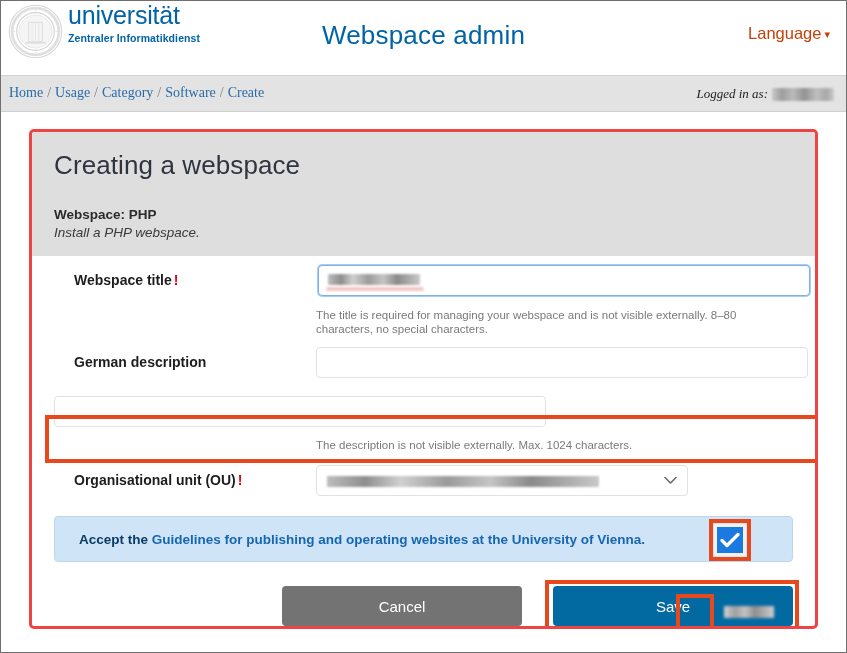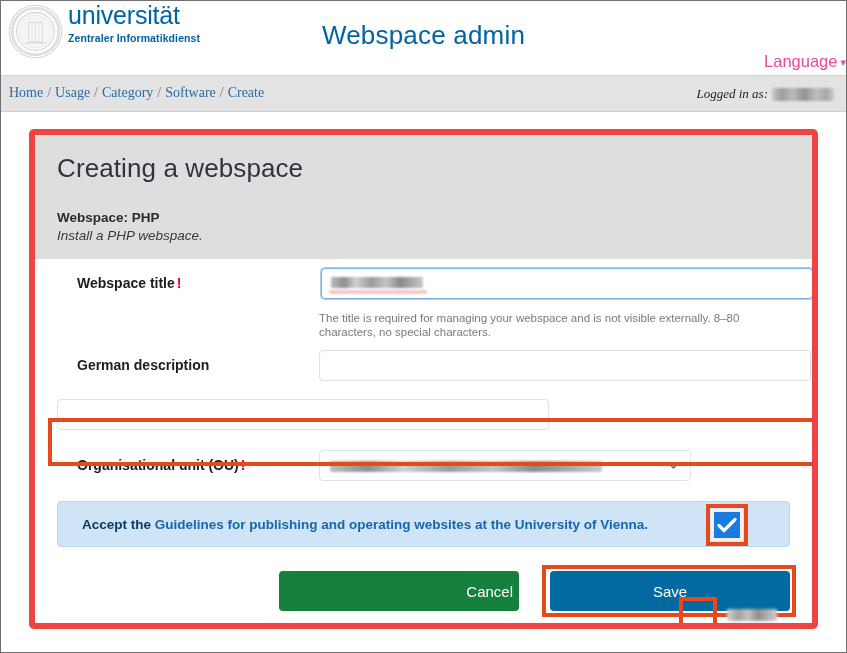--- a/index.html
+++ b/index.html
@@ -67,27 +67,26 @@
     left: 0; right: 0;
     top: 19px;
     text-align: center;
     color: #0063a6;
     font-size: 26px;
     font-weight: 400;
     letter-spacing: .2px;
   }
   .lang {
     position: absolute;
-    right: 0;
+    right: 16px;
     top: 23px;
-    color: #ec4899;
+    color: #c2410c;
     font-size: 16.5px;
     cursor: pointer;
     user-select: none;
-    margin-top: 28px;
   }
   .lang .caret {
     display: inline-block;
     margin-left: 3px;
     font-size: 11px;
     transform: translateY(-1px);
   }
 
   
   .crumbbar {
@@ -136,21 +135,21 @@
   }
 
   
   .cardwrap {
     position: relative;
     padding: 17px 28px 0 28px;
   }
   .card {
     position: relative;
     background: #ffffff;
-    border: 6px solid #ef4444;
+    border: 3px solid #ef4444;
     border-radius: 5px;
     height: 500px;
     box-sizing: border-box;
     overflow: hidden;
   }
   .card-head {
     background: #dedede;
     padding: 18px 22px 16px 22px;
     border-radius: 4px 4px 0 0;
   }
@@ -361,21 +360,21 @@
   .btn {
     width: 240px;
     height: 40px;
     border: none;
     border-radius: 4px;
     font-size: 15px;
     color: #fff;
     cursor: pointer;
     font-family: "Liberation Sans", sans-serif;
   }
-  .btn-cancel { background: #15803d; text-align: right; }
+  .btn-cancel { background: #737373; }
   .btn-save  { background: #0369a1; margin-left: 17px; }
   .hl-save {
     position: absolute;
     right: 16px;
     top: -6px;
     width: 254px;
     height: 52px;
     border: 4px solid #e8491c;
     box-sizing: border-box;
     pointer-events: none;
@@ -458,20 +457,26 @@
             <input class="inp" type="text" value="" placeholder="" style="">
           </div>
         </div>
 
         <div class="row" style="height:46px;">
           <div class="field">
             <input class="inp" type="text" value="" placeholder="" style="">
           </div>
         </div>
 
+        <div class="row">
+          <div class="label"></div>
+          <div class="field">
+            <div class="help">The description is not visible externally. Max. 1024 characters.</div>
+          </div>
+        </div>
 
         <div class="row" style="height:44px;margin-top:6px;">
           <div class="label"><span>Organisational unit (OU)</span><span class="req">!</span></div>
           <div class="field">
             <div class="select-box">
               <div class="blur-text" style="width:272px;top:10px;left:10px;"></div>
               <div class="chev">
                 <svg width="13" height="9" viewBox="0 0 13 9">
                     <path d="M1 1.5 L6.5 7 L12 1.5" fill="none" stroke="#6b6b6b" stroke-width="1.6" stroke-linecap="round" stroke-linejoin="round"></path>
                   </svg>

